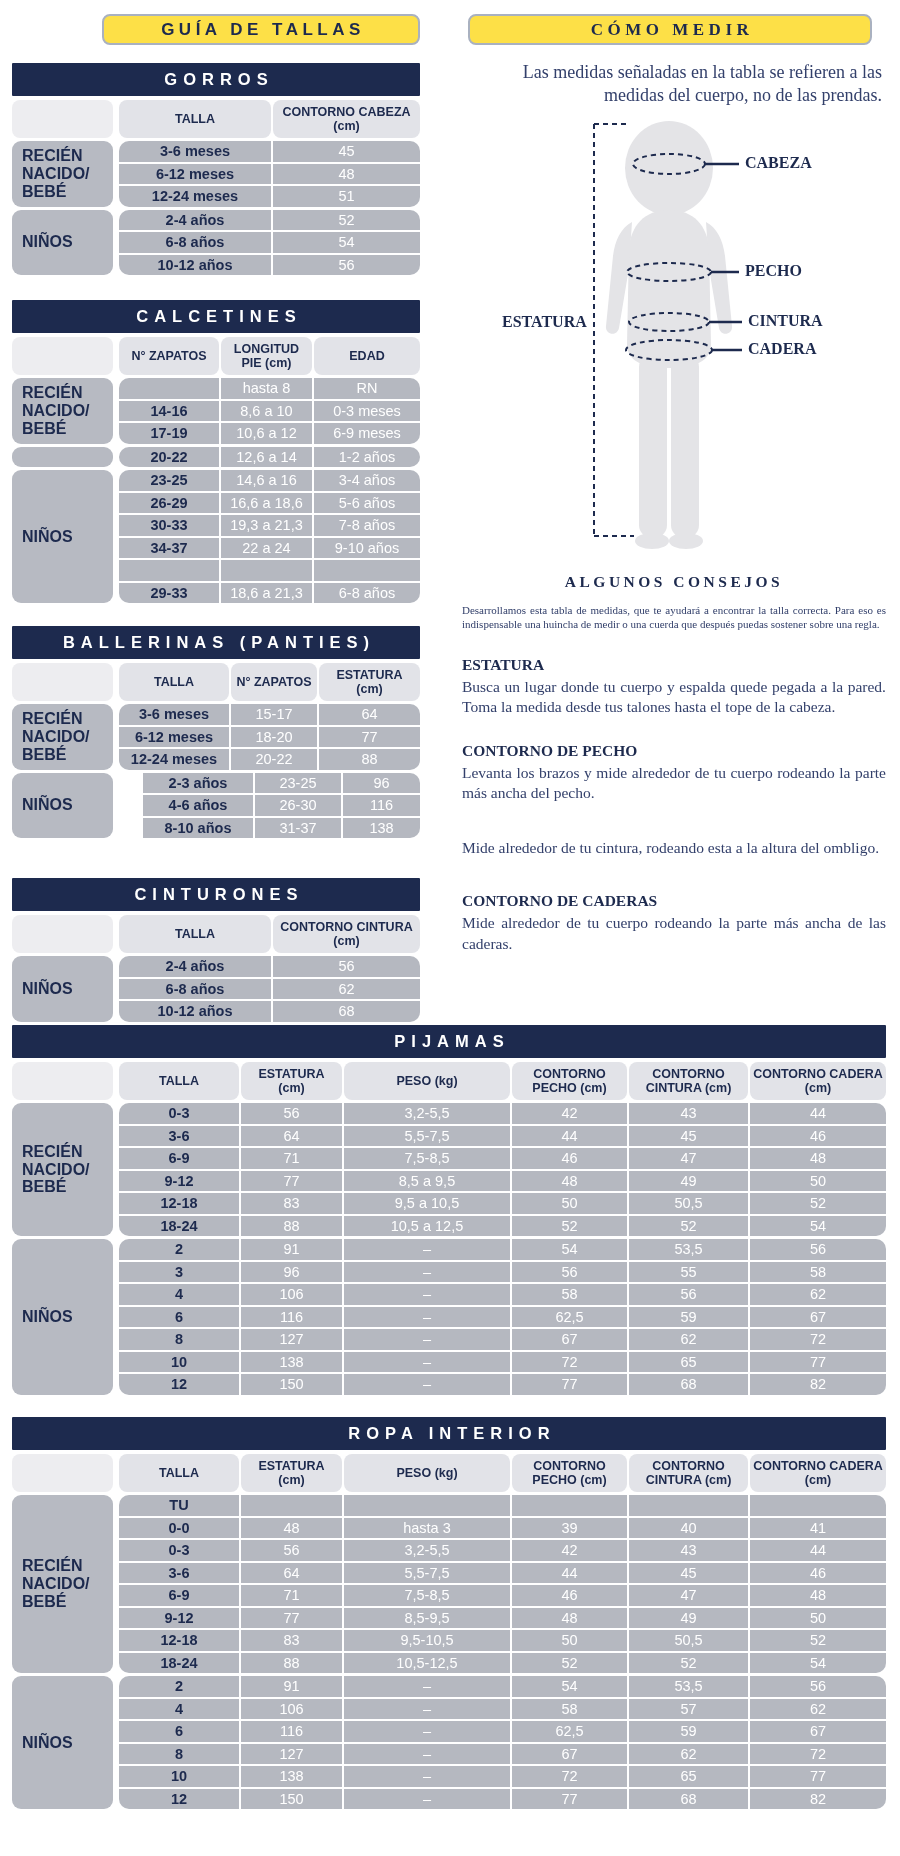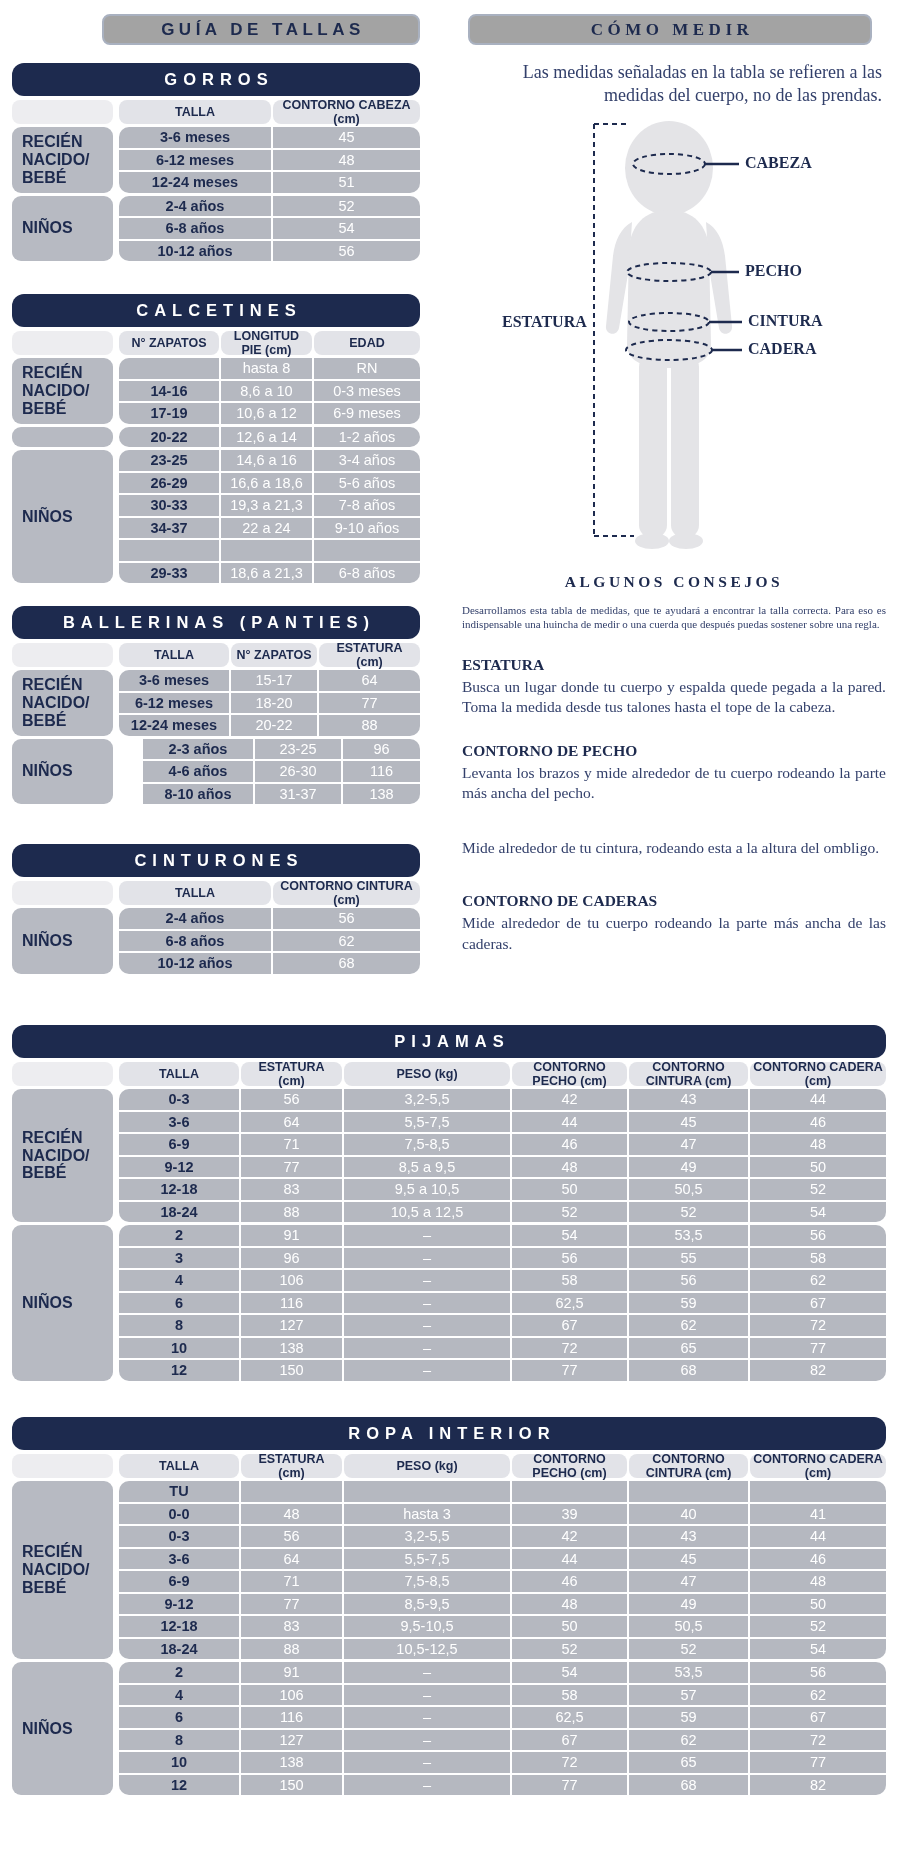--- a/index.html
+++ b/index.html
@@ -14,33 +14,33 @@
   *{box-sizing:border-box;margin:0;padding:0;}
   body{font-family:"Liberation Sans","DejaVu Sans",sans-serif;background:#fff;}
   #canvas{position:relative;width:900px;height:1856px;background:#fff;overflow:hidden;}
 
   .left-col{position:absolute;left:12px;top:14px;width:408px;}
   .right-col{position:absolute;left:462px;top:14px;width:424px;font-family:Liberation Serif, serif;}
   .fullw{position:absolute;left:12px;width:874px;}
   #pijamas-pos{top:1025px;}
   #ropa-pos{top:1417px;}
 
-  .box-title{height:31px;border:2px solid #a9b1c0;border-radius:8px;background:#a3a3a3;
+  .box-title{height:31px;border:2px solid #a9b1c0;border-radius:8px;background:#fde047;
     display:flex;align-items:center;justify-content:center;color:var(--navy);
     font-weight:bold;font-size:17px;letter-spacing:4.5px;text-indent:4px;}
   .guia-box{width:318px;margin-left:auto;}
   .como-box{width:404px;margin-left:6px;}
 
-  .sg-bar{height:33px;background:var(--navy);border-radius:12px;color:#fff;font-weight:bold;
+  .sg-bar{height:33px;background:var(--navy);border-radius:1px;color:#fff;font-weight:bold;
     font-size:16.5px;letter-spacing:6px;text-indent:6px;display:flex;align-items:center;justify-content:center;}
   .sg-row{display:grid;grid-template-columns:101px 1fr;gap:6px;margin-top:3px;}
   .sg-headrow{margin-top:4px;}
   .hwrap{display:grid;gap:2px;}
   .hd{background:var(--hdr);border-radius:8px;color:var(--navy);font-weight:bold;font-size:12.5px;
-    text-align:center;display:flex;align-items:center;justify-content:center;line-height:1.12;height:24px;padding:0 3px;}
+    text-align:center;display:flex;align-items:center;justify-content:center;line-height:1.12;height:38px;padding:0 3px;}
   .hd-empty{background:var(--hdr2);}
   .glabel{background:var(--cell2);border-radius:9px;color:var(--navy);font-weight:bold;font-size:16px;
     display:flex;align-items:center;padding:2px 4px 2px 10px;line-height:1.12;}
   .gdata{display:grid;gap:2px;background:#fff;border-radius:10px;overflow:hidden;align-content:start;}
   .cell{height:20.5px;display:flex;align-items:center;justify-content:center;background:var(--cell);white-space:nowrap;}
   .c-first{color:var(--navy);font-weight:bold;font-size:14.5px;}
   .c-val{color:#fff;font-size:14.5px;}
 
   .intro{margin:16px 4px 0;text-align:right;color:var(--text);font-size:18px;line-height:1.3;}
   .figure{position:relative;height:447px;margin-top:8px;}
@@ -86,21 +86,21 @@
           <div class="gdata" style="grid-template-columns: 152px 1fr;">
             <div class="cell c-first">2-4 años</div>
             <div class="cell c-val">52</div>
             <div class="cell c-first">6-8 años</div>
             <div class="cell c-val">54</div>
             <div class="cell c-first">10-12 años</div>
             <div class="cell c-val">56</div>
           </div>
         </div>
       </section>
-    <section style="margin-top:33px">
+    <section style="margin-top:25px">
         <div class="sg-bar">CALCETINES</div>
         <div class="sg-row sg-headrow">
           <div class="hd hd-empty"></div>
           <div class="hwrap" style="grid-template-columns: 100px 91px 1fr;">
             <div class="hd">N° ZAPATOS</div>
             <div class="hd">LONGITUD PIE (cm)</div>
             <div class="hd">EDAD</div>
           </div>
         </div>
         <div class="sg-row sg-group">

